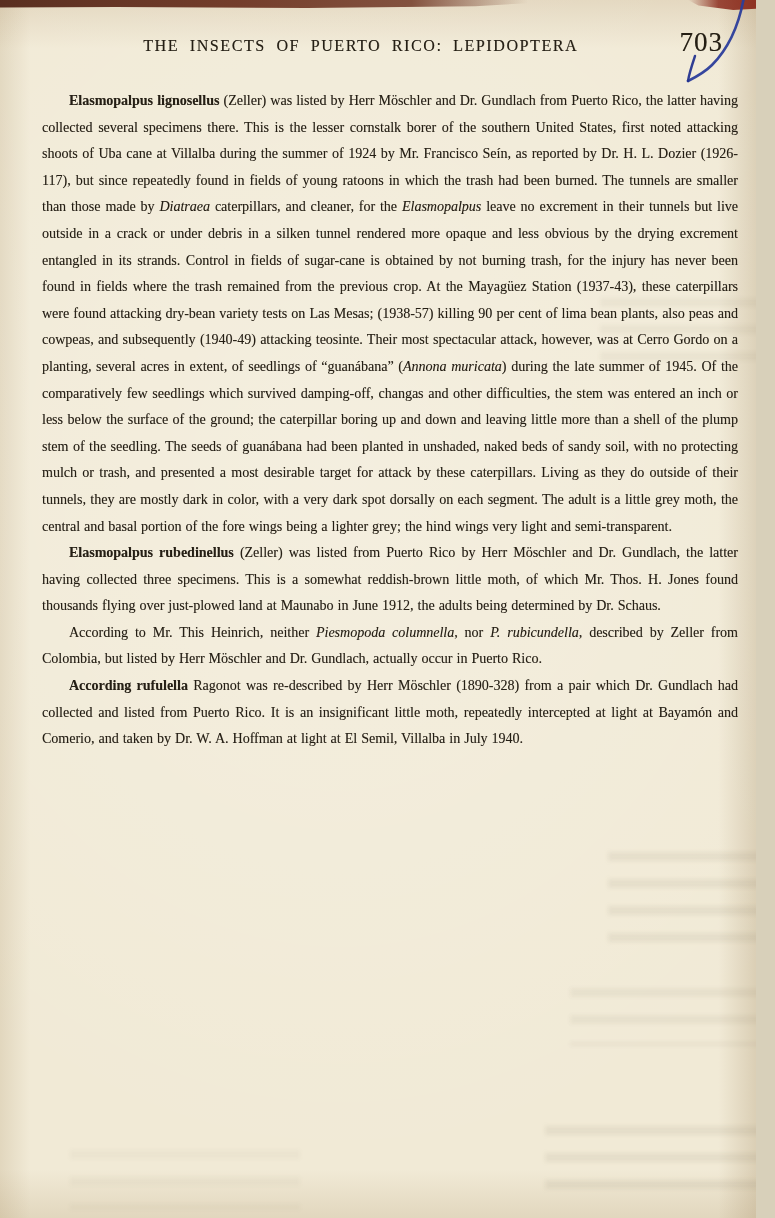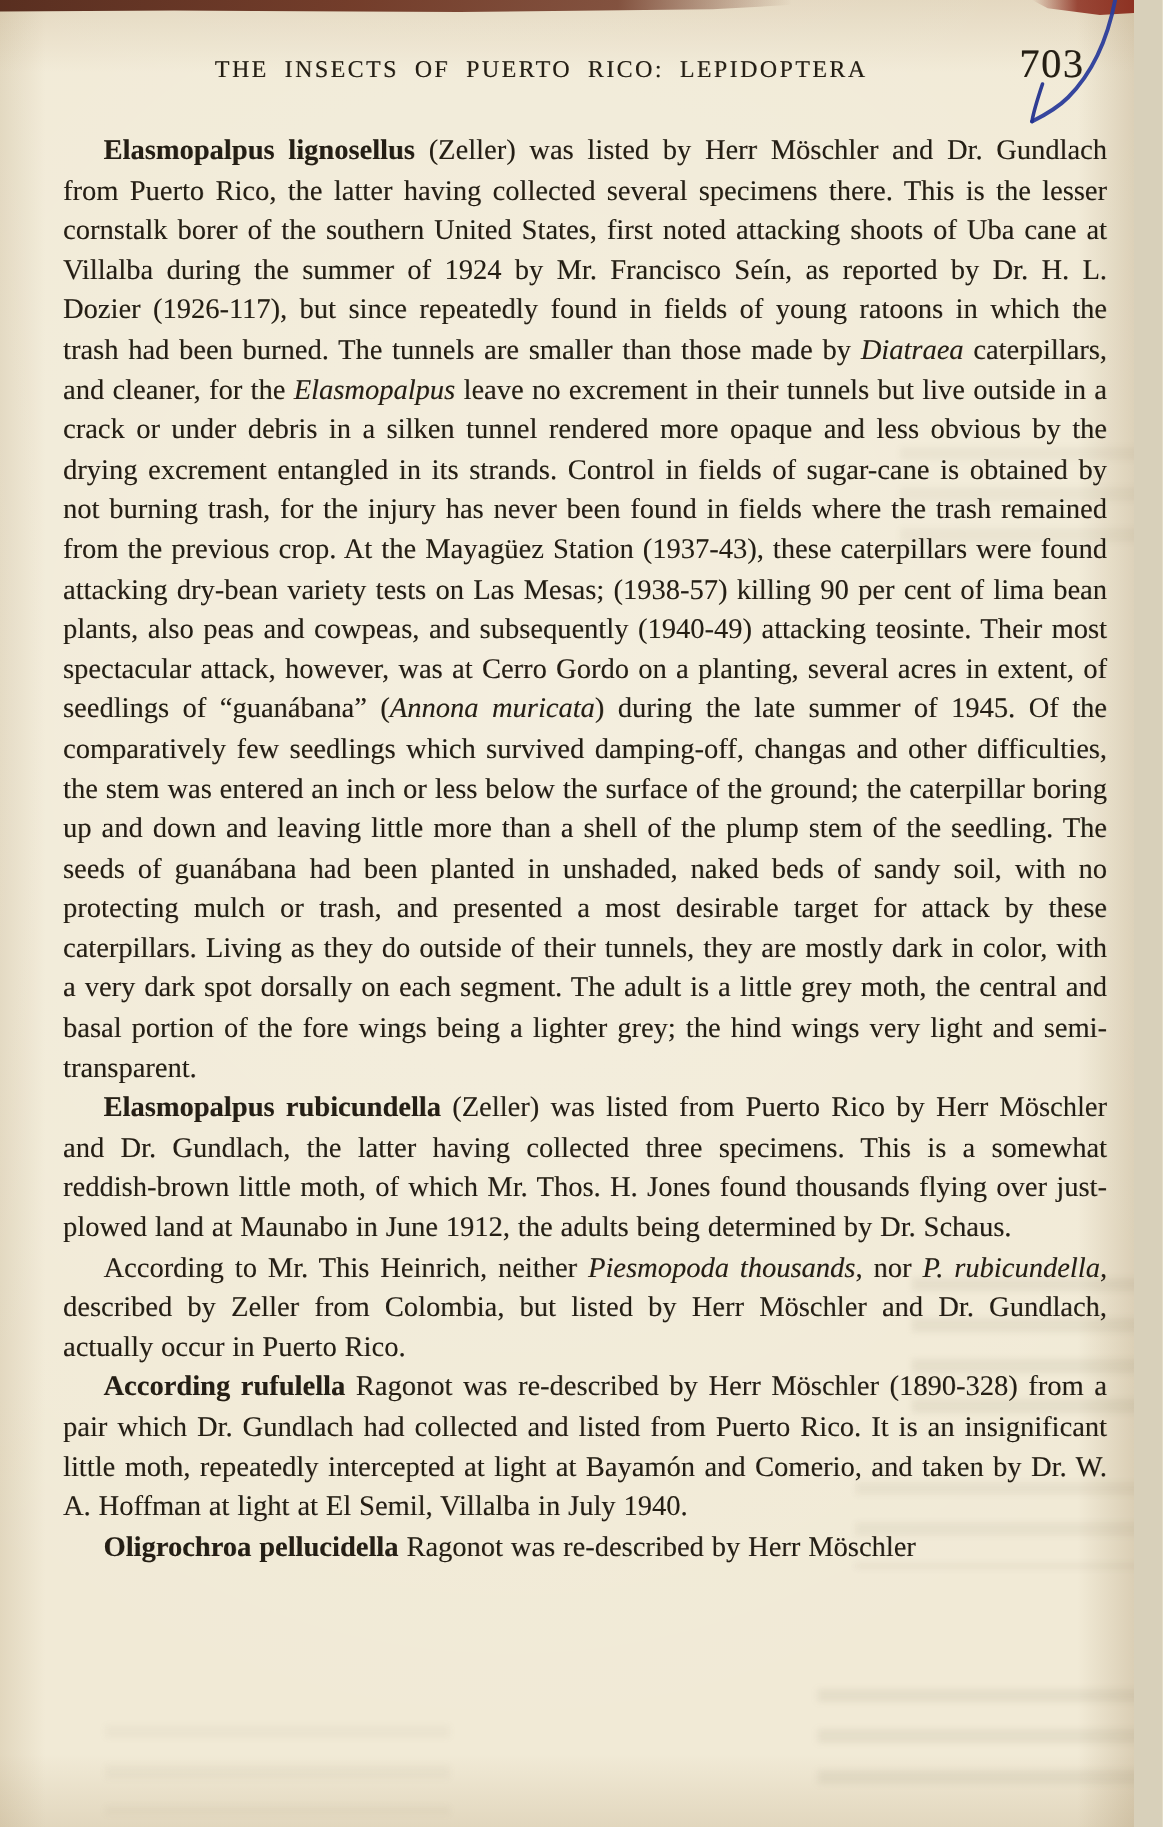--- a/index.html
+++ b/index.html
@@ -57,21 +57,21 @@
     font-size: 16px; letter-spacing: 1.6px; word-spacing: 5px;
     white-space: nowrap;
     text-shadow: 0.3px 0.3px 0 rgba(36,30,20,0.45);
   }
   .folio {
     font-size: 27px; letter-spacing: 1px;
     text-shadow: 0.3px 0.3px 0 rgba(36,30,20,0.45);
   }
   .bodytext {
     position: absolute; top: 88px; left: 42px; width: 696px;
-    font-size: 19px; line-height: 26.6px;
+    font-size: 14px; line-height: 26.6px;
     text-align: justify; text-justify: inter-word;
     word-spacing: 0.5px;
     text-shadow: 0.25px 0.25px 0 rgba(36,30,20,0.38);
   }
   .bodytext p { margin: 0; text-indent: 27px; }
   .b { font-weight: bold; }
   .i { font-style: italic; }
   .pen { position: absolute; left: 660px; top: -3px; pointer-events: none; }
 </style>
 </head>
@@ -88,24 +88,23 @@
   <div class="ghost g4"></div>
   <div class="ghost g5"></div>
 
   <div class="header">
     <span class="title">THE INSECTS OF PUERTO RICO: LEPIDOPTERA</span>
     <span class="folio">703</span>
   </div>
 
   <div class="bodytext">
       <p><span class="b">Elasmopalpus lignosellus</span><span class="n"> (Zeller) was listed by Herr Möschler and Dr. Gundlach from Puerto Rico, the latter having collected several specimens there.  This is the lesser cornstalk borer of the southern United States, first noted attacking shoots of Uba cane at Villalba during the summer of 1924 by Mr. Francisco Seín, as reported by Dr. H. L. Dozier (1926-117), but since repeatedly found in fields of young ratoons in which the trash had been burned.  The tunnels are smaller than those made by </span><span class="i">Diatraea</span><span class="n"> caterpillars, and cleaner, for the </span><span class="i">Elasmopalpus</span><span class="n"> leave no excrement in their tunnels but live outside in a crack or under debris in a silken tunnel rendered more opaque and less obvious by the drying excrement entangled in its strands.  Control in fields of sugar-cane is obtained by not burning trash, for the injury has never been found in fields where the trash remained from the previous crop.  At the Mayagüez Station (1937-43), these caterpillars were found attacking dry-bean variety tests on Las Mesas; (1938-57) killing 90 per cent of lima bean plants, also peas and cowpeas, and subsequently (1940-49) attacking teosinte.  Their most spectacular attack, however, was at Cerro Gordo on a planting, several acres in extent, of seedlings of “guanábana” (</span><span class="i">Annona muricata</span><span class="n">) during the late summer of 1945.  Of the comparatively few seedlings which survived damping-off, changas and other difficulties, the stem was entered an inch or less below the surface of the ground; the caterpillar boring up and down and leaving little more than a shell of the plump stem of the seedling.  The seeds of guanábana had been planted in unshaded, naked beds of sandy soil, with no protecting mulch or trash, and presented a most desirable target for attack by these caterpillars.  Living as they do outside of their tunnels, they are mostly dark in color, with a very dark spot dorsally on each segment.  The adult is a little grey moth, the central and basal portion of the fore wings being a lighter grey; the hind wings very light and semi-transparent.</span></p>
-      <p><span class="b">Elasmopalpus rubicundella</span><span class="n"> (Zeller) was listed from Puerto Rico by Herr Möschler and Dr. Gundlach, the latter having collected three specimens.  This is a somewhat reddish-brown little moth, of which Mr. Thos. H. Jones found thousands flying over just-plowed land at Maunabo in June 1912, the adults being determined by Dr. Schaus.</span></p>
-      <p><span class="n">According to Mr. This Heinrich, neither </span><span class="i">Piesmopoda thousands</span><span class="n">, nor </span><span class="i">P. rubicundella</span><span class="n">, described by Zeller from Colombia, but listed by Herr Möschler and Dr. Gundlach, actually occur in Puerto Rico.</span></p>
+      <p><span class="b">Elasmopalpus rubedinellus</span><span class="n"> (Zeller) was listed from Puerto Rico by Herr Möschler and Dr. Gundlach, the latter having collected three specimens.  This is a somewhat reddish-brown little moth, of which Mr. Thos. H. Jones found thousands flying over just-plowed land at Maunabo in June 1912, the adults being determined by Dr. Schaus.</span></p>
+      <p><span class="n">According to Mr. This Heinrich, neither </span><span class="i">Piesmopoda columnella</span><span class="n">, nor </span><span class="i">P. rubicundella</span><span class="n">, described by Zeller from Colombia, but listed by Herr Möschler and Dr. Gundlach, actually occur in Puerto Rico.</span></p>
       <p><span class="b">According rufulella</span><span class="n"> Ragonot was re-described by Herr Möschler (1890-328) from a pair which Dr. Gundlach had collected and listed from Puerto Rico.  It is an insignificant little moth, repeatedly intercepted at light at Bayamón and Comerio, and taken by Dr. W. A. Hoffman at light at El Semil, Villalba in July 1940.</span></p>
-      <p><span class="b">Oligrochroa pellucidella</span><span class="n"> Ragonot was re-described by Herr Möschler</span></p>
     </div>
 
   <svg class="pen" width="100" height="100" viewBox="0 0 100 100" aria-hidden="true">
     <path d="M84,0 C79,28 68,52 52,68 C45,75 36,80 28,84" fill="none" stroke="#2b3d9b" stroke-width="2.6" stroke-linecap="round" opacity="0.95"></path>
     <path d="M35,59 C32,68 29,77 28,84" fill="none" stroke="#24348f" stroke-width="2.4" stroke-linecap="round" opacity="0.95"></path>
   </svg>
 
 </div>
 
 </body></html>

